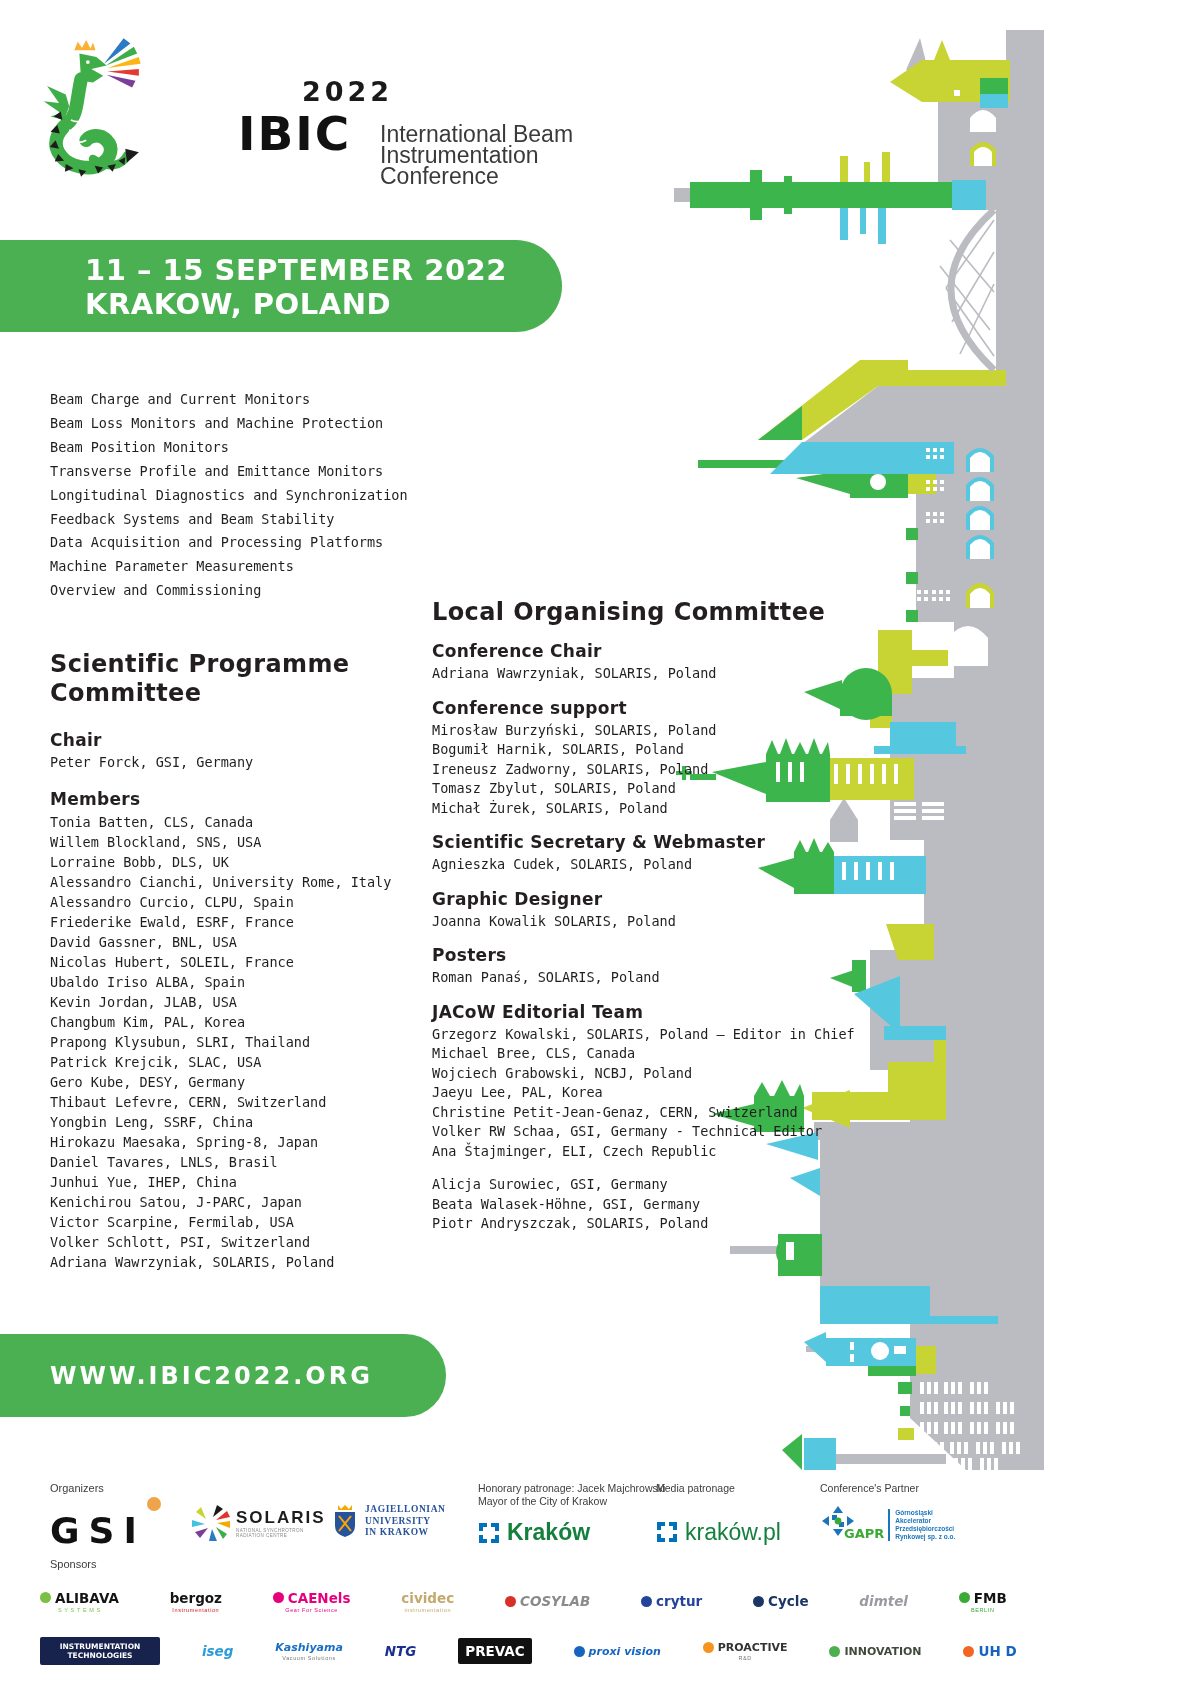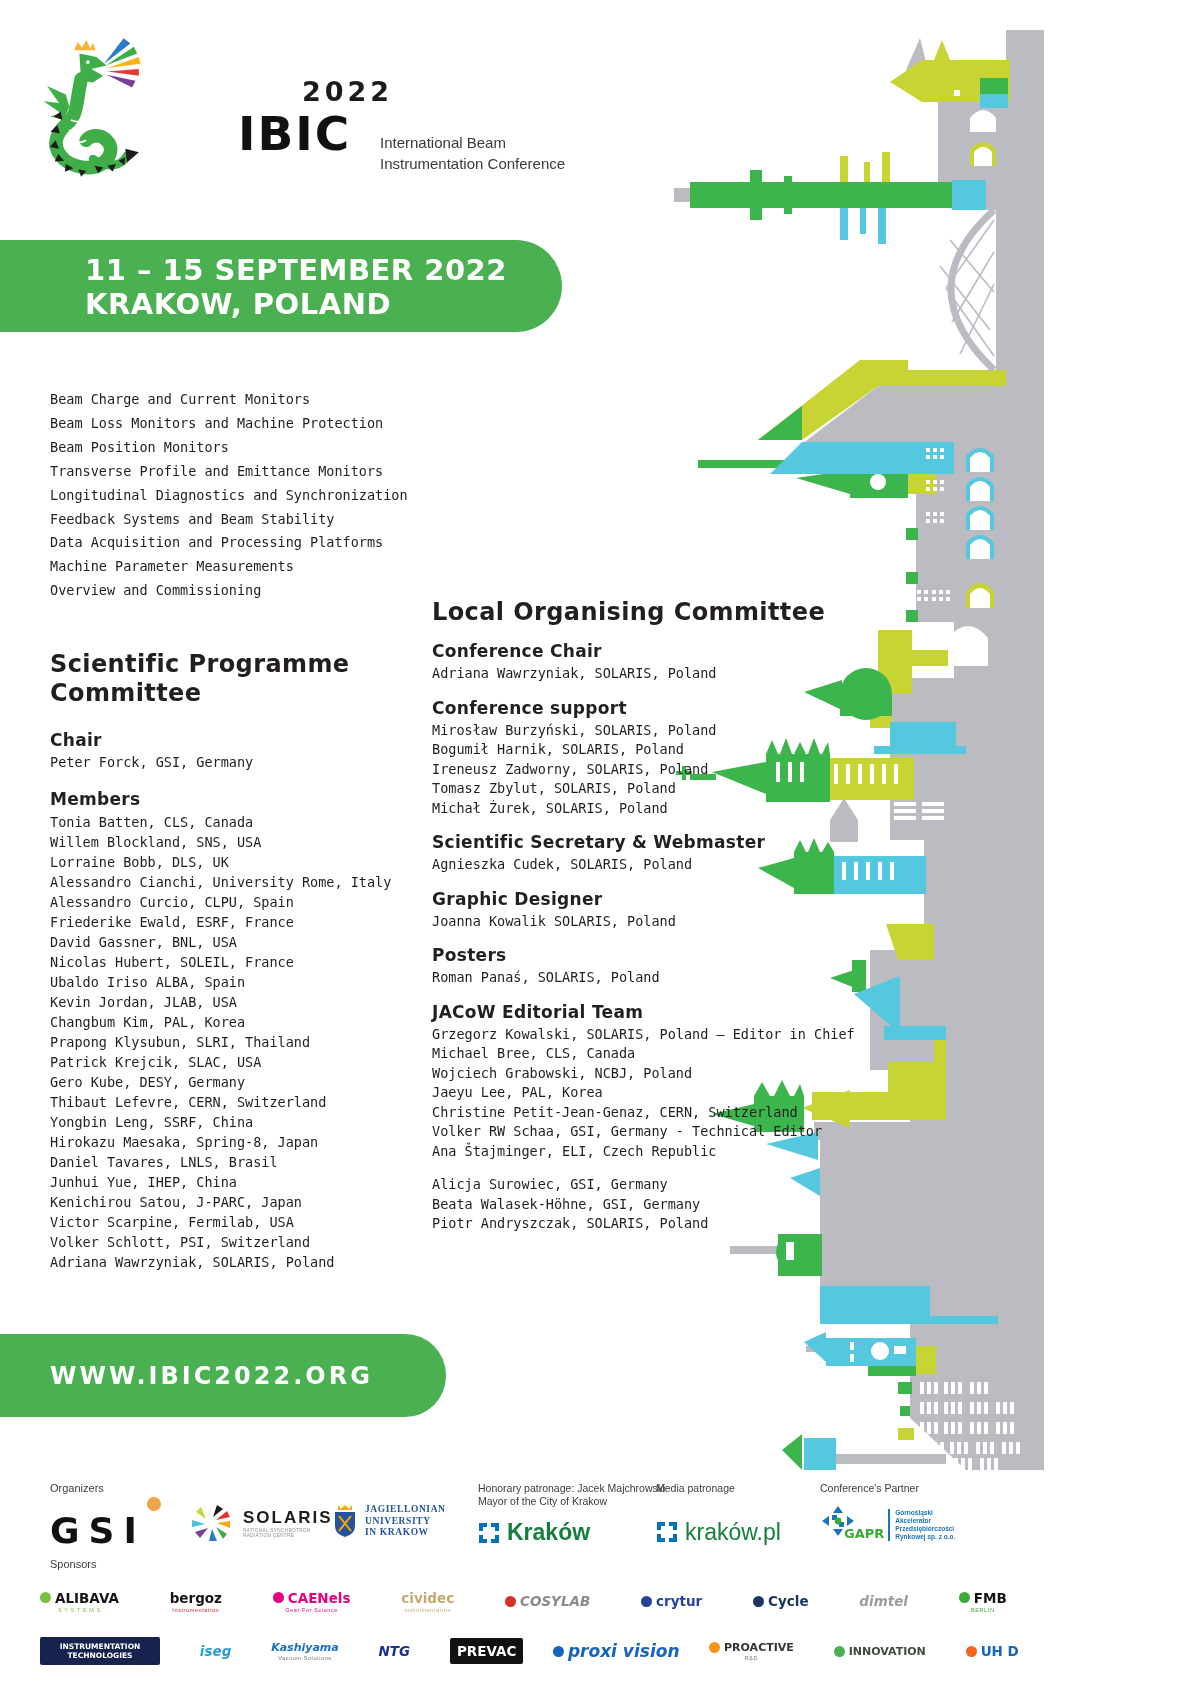--- a/index.html
+++ b/index.html
@@ -8,21 +8,21 @@
   
   .skyline{position:absolute;top:30px;right:0;width:390px;height:1440px;z-index:0;}
   .sg{fill:#bbbbc2}.sgr{fill:#3db54d}.sy{fill:#c8d433}.sc{fill:#55c8df}.sw{fill:#ffffff}
   
   .logo-block{position:absolute;left:42px;top:28px;display:flex;z-index:2;}
   .logo-text{margin-left:10px;position:relative;width:420px;height:160px;}
   .logo-year{position:absolute;left:148px;top:48px;font-family:"DejaVu Sans",sans-serif;
              font-weight:700;font-size:27px;letter-spacing:4px;color:#1a1a1a;}
   .logo-acronym{position:absolute;left:84px;top:78px;font-family:"DejaVu Sans",sans-serif;
              font-weight:800;font-size:47px;letter-spacing:2px;color:#111;}
-  .logo-subtitle{position:absolute;left:226px;top:104px;font-size:15px;line-height:21px;
+  .logo-subtitle{position:absolute;left:226px;top:96px;font-size:23px;line-height:21px;
              font-weight:400;color:#3a3a3a;}
   
   .date-banner{position:absolute;left:0;top:240px;width:562px;height:92px;background:#4bb052;
                border-radius:0 46px 46px 0;z-index:2;color:#fff;
                font-family:"DejaVu Sans",sans-serif;font-weight:800;
                padding:13px 0 0 85px;box-sizing:border-box;}
   .date-banner .line{font-size:29px;line-height:34px;letter-spacing:.5px;}
   .web-banner{position:absolute;left:0;top:1334px;width:446px;height:83px;background:#4bb052;
               border-radius:0 41px 41px 0;z-index:2;display:flex;align-items:center;}
   .web-banner a{color:#fff;text-decoration:none;font-family:"DejaVu Sans",sans-serif;
@@ -46,21 +46,21 @@
                line-height:19.5px;}
   
   .footer-label{position:absolute;font-size:11px;color:#3c3c3c;z-index:2;}
   .org-logos{position:absolute;left:50px;top:1500px;width:400px;height:56px;z-index:2;}
   .gsi-logo{position:absolute;left:0;top:10px;font-family:"DejaVu Sans",sans-serif;
             font-weight:800;font-size:36px;letter-spacing:9px;color:#111;}
   .gsi-i{position:relative;}
   .gsi-dot{position:absolute;left:1px;top:-13px;width:14px;height:14px;border-radius:50%;
            background:#f0a44a;}
   .solaris-logo{position:absolute;left:140px;top:2px;display:flex;align-items:center;}
-  .solaris-text{margin-left:11px;}
+  .solaris-text{margin-left:4px;}
   .solaris-name{font-size:17px;font-weight:600;color:#1c1c1c;letter-spacing:2px;}
   .solaris-sub{font-size:4.6px;color:#8a8a8a;letter-spacing:.4px;}
   .ju-logo{position:absolute;left:282px;top:4px;display:flex;align-items:center;}
   .ju-text{margin-left:7px;font-family:"Liberation Serif",serif;font-weight:700;
            font-size:9.5px;line-height:11.5px;color:#27529c;letter-spacing:.6px;}
   .patron-block{position:absolute;z-index:2;}
   .patron-label{font-size:10.5px;line-height:12.5px;color:#3c3c3c;}
   .kr-logo{display:flex;align-items:center;margin-top:12px;}
   .kr-name{margin-left:7px;font-size:23px;font-weight:700;color:#15803d;}
   .gapr-row{display:flex;align-items:center;margin-top:10px;}
@@ -635,21 +635,21 @@
         </div>
       </div>
       <div class="sponsor boxed" style="background: rgb(17, 17, 17);">
         <div class="sp-row">
           <span class="sp-name" style="color: rgb(255, 255, 255);">PREVAC</span>
         </div>
       </div>
       <div class="sponsor">
         <div class="sp-row">
           <span class="sp-icon" style="background: rgb(21, 101, 192);"></span>
-          <span class="sp-name" style="color: rgb(21, 101, 192); font-style: italic; font-size: 17px; text-align: right;">proxi vision</span>
+          <span class="sp-name" style="color: rgb(21, 101, 192); font-style: italic; font-size: 11px; text-align: right;">proxi vision</span>
         </div>
       </div>
       <div class="sponsor">
         <div class="sp-row">
           <span class="sp-icon" style="background: rgb(247, 148, 29);"></span>
           <span class="sp-name" style="color: rgb(51, 51, 51); font-size: 11px;">PROACTIVE</span>
         </div>
         <div class="sp-tag" style="color: rgb(119, 119, 119);">R&amp;D</div>
       </div>
       <div class="sponsor">

